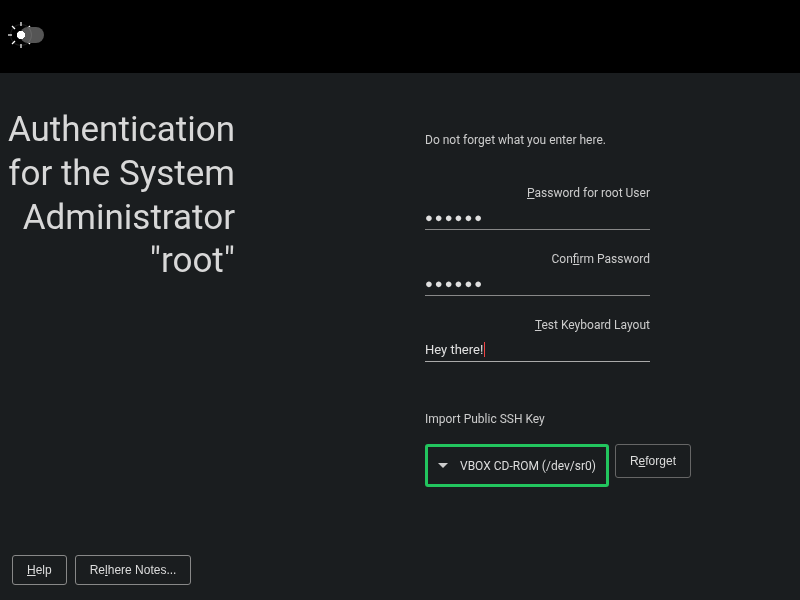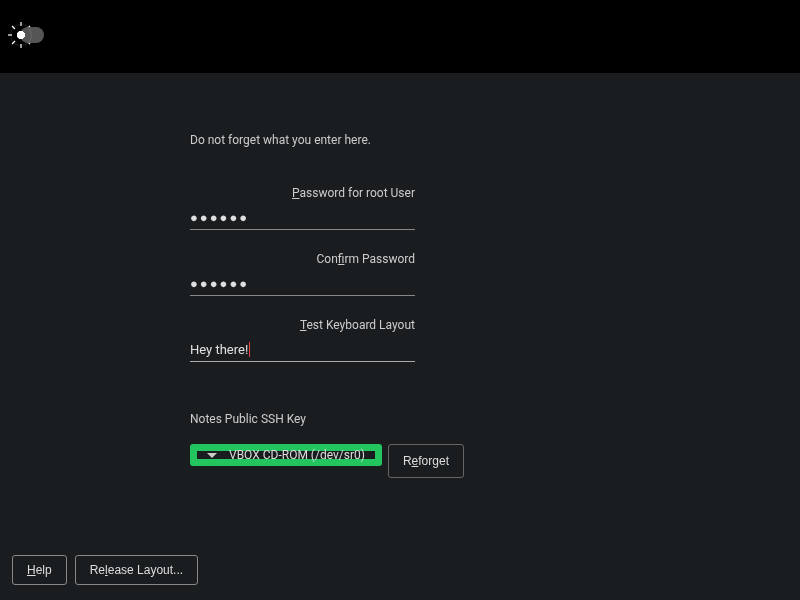--- a/index.html
+++ b/index.html
@@ -127,23 +127,23 @@
       margin-bottom: 18px;
     }
     .ssh-row {
       display: flex;
       gap: 6px;
       margin-bottom: 6px;
     }
     .dropdown {
       display: flex;
       align-items: center;
-      border: 7px solid #22c55e;
+      border: 3px solid #22c55e;
       border-radius: 3px;
-      height: 22px;
+      height: 43px;
       background: transparent;
       padding: 0 10px;
       gap: 12px;
       cursor: pointer;
     }
     .dropdown-arrow {
       width: 0;
       height: 0;
       border-left: 5px solid transparent;
       border-right: 5px solid transparent;
@@ -224,20 +224,28 @@
         <line x1="6" y1="24" x2="9" y2="21"></line>
         <line x1="21" y1="9" x2="24" y2="6"></line>
       </g>
       <circle cx="15" cy="15" r="4" fill="#fff"></circle>
     </svg>
     <span class="theme-toggle"></span>
   </div>
 </div>
 
 <div class="main">
+  <div class="left-panel">
+    <h1 class="page-title">
+      <span>Authentication</span><br>
+      <span>for the System</span><br>
+      <span>Administrator</span><br>
+      <span>"root"</span>
+    </h1>
+  </div>
 
   <div class="right-panel">
     <div class="hint-text">Do not forget what you enter here.</div>
 
     <div class="field-group">
       <label class="field-label">
         <span></span><span class="underline">P</span><span>assword for root User</span>
       </label>
       <div class="password-dots">●●●●●●</div>
     </div>
@@ -252,21 +260,21 @@
     <div class="field-group">
       <label class="field-label">
         <span></span><span class="underline">T</span><span>est Keyboard Layout</span>
       </label>
       <div class="text-input" style="border-bottom-color:#aaa;">
         <span class="cursor-caret">Hey there!</span>
       </div>
     </div>
 
     <div class="ssh-section">
-      <div class="ssh-label">Notes Public SSH Key</div>
+      <div class="ssh-label">Import Public SSH Key</div>
       <div class="ssh-row">
         <div class="dropdown">
           <span class="dropdown-arrow"></span>
           <span class="dropdown-text">VBOX CD-ROM (/dev/sr0)</span>
         </div>
         <button class="btn">
           <span>R</span>
             <span class="underline">e</span>
             <span>forget</span>
         </button>
@@ -277,16 +285,16 @@
 
 <div class="footer">
   <div class="footer-left">
     <button class="footer-btn">
       <span class="underline">H</span>
         <span>elp</span>
     </button>
     <button class="footer-btn">
       <span>Re</span>
         <span class="underline">l</span>
-        <span>ease Layout...</span>
+        <span>here Notes...</span>
     </button>
   </div>
 </div>
 
 </body></html>

